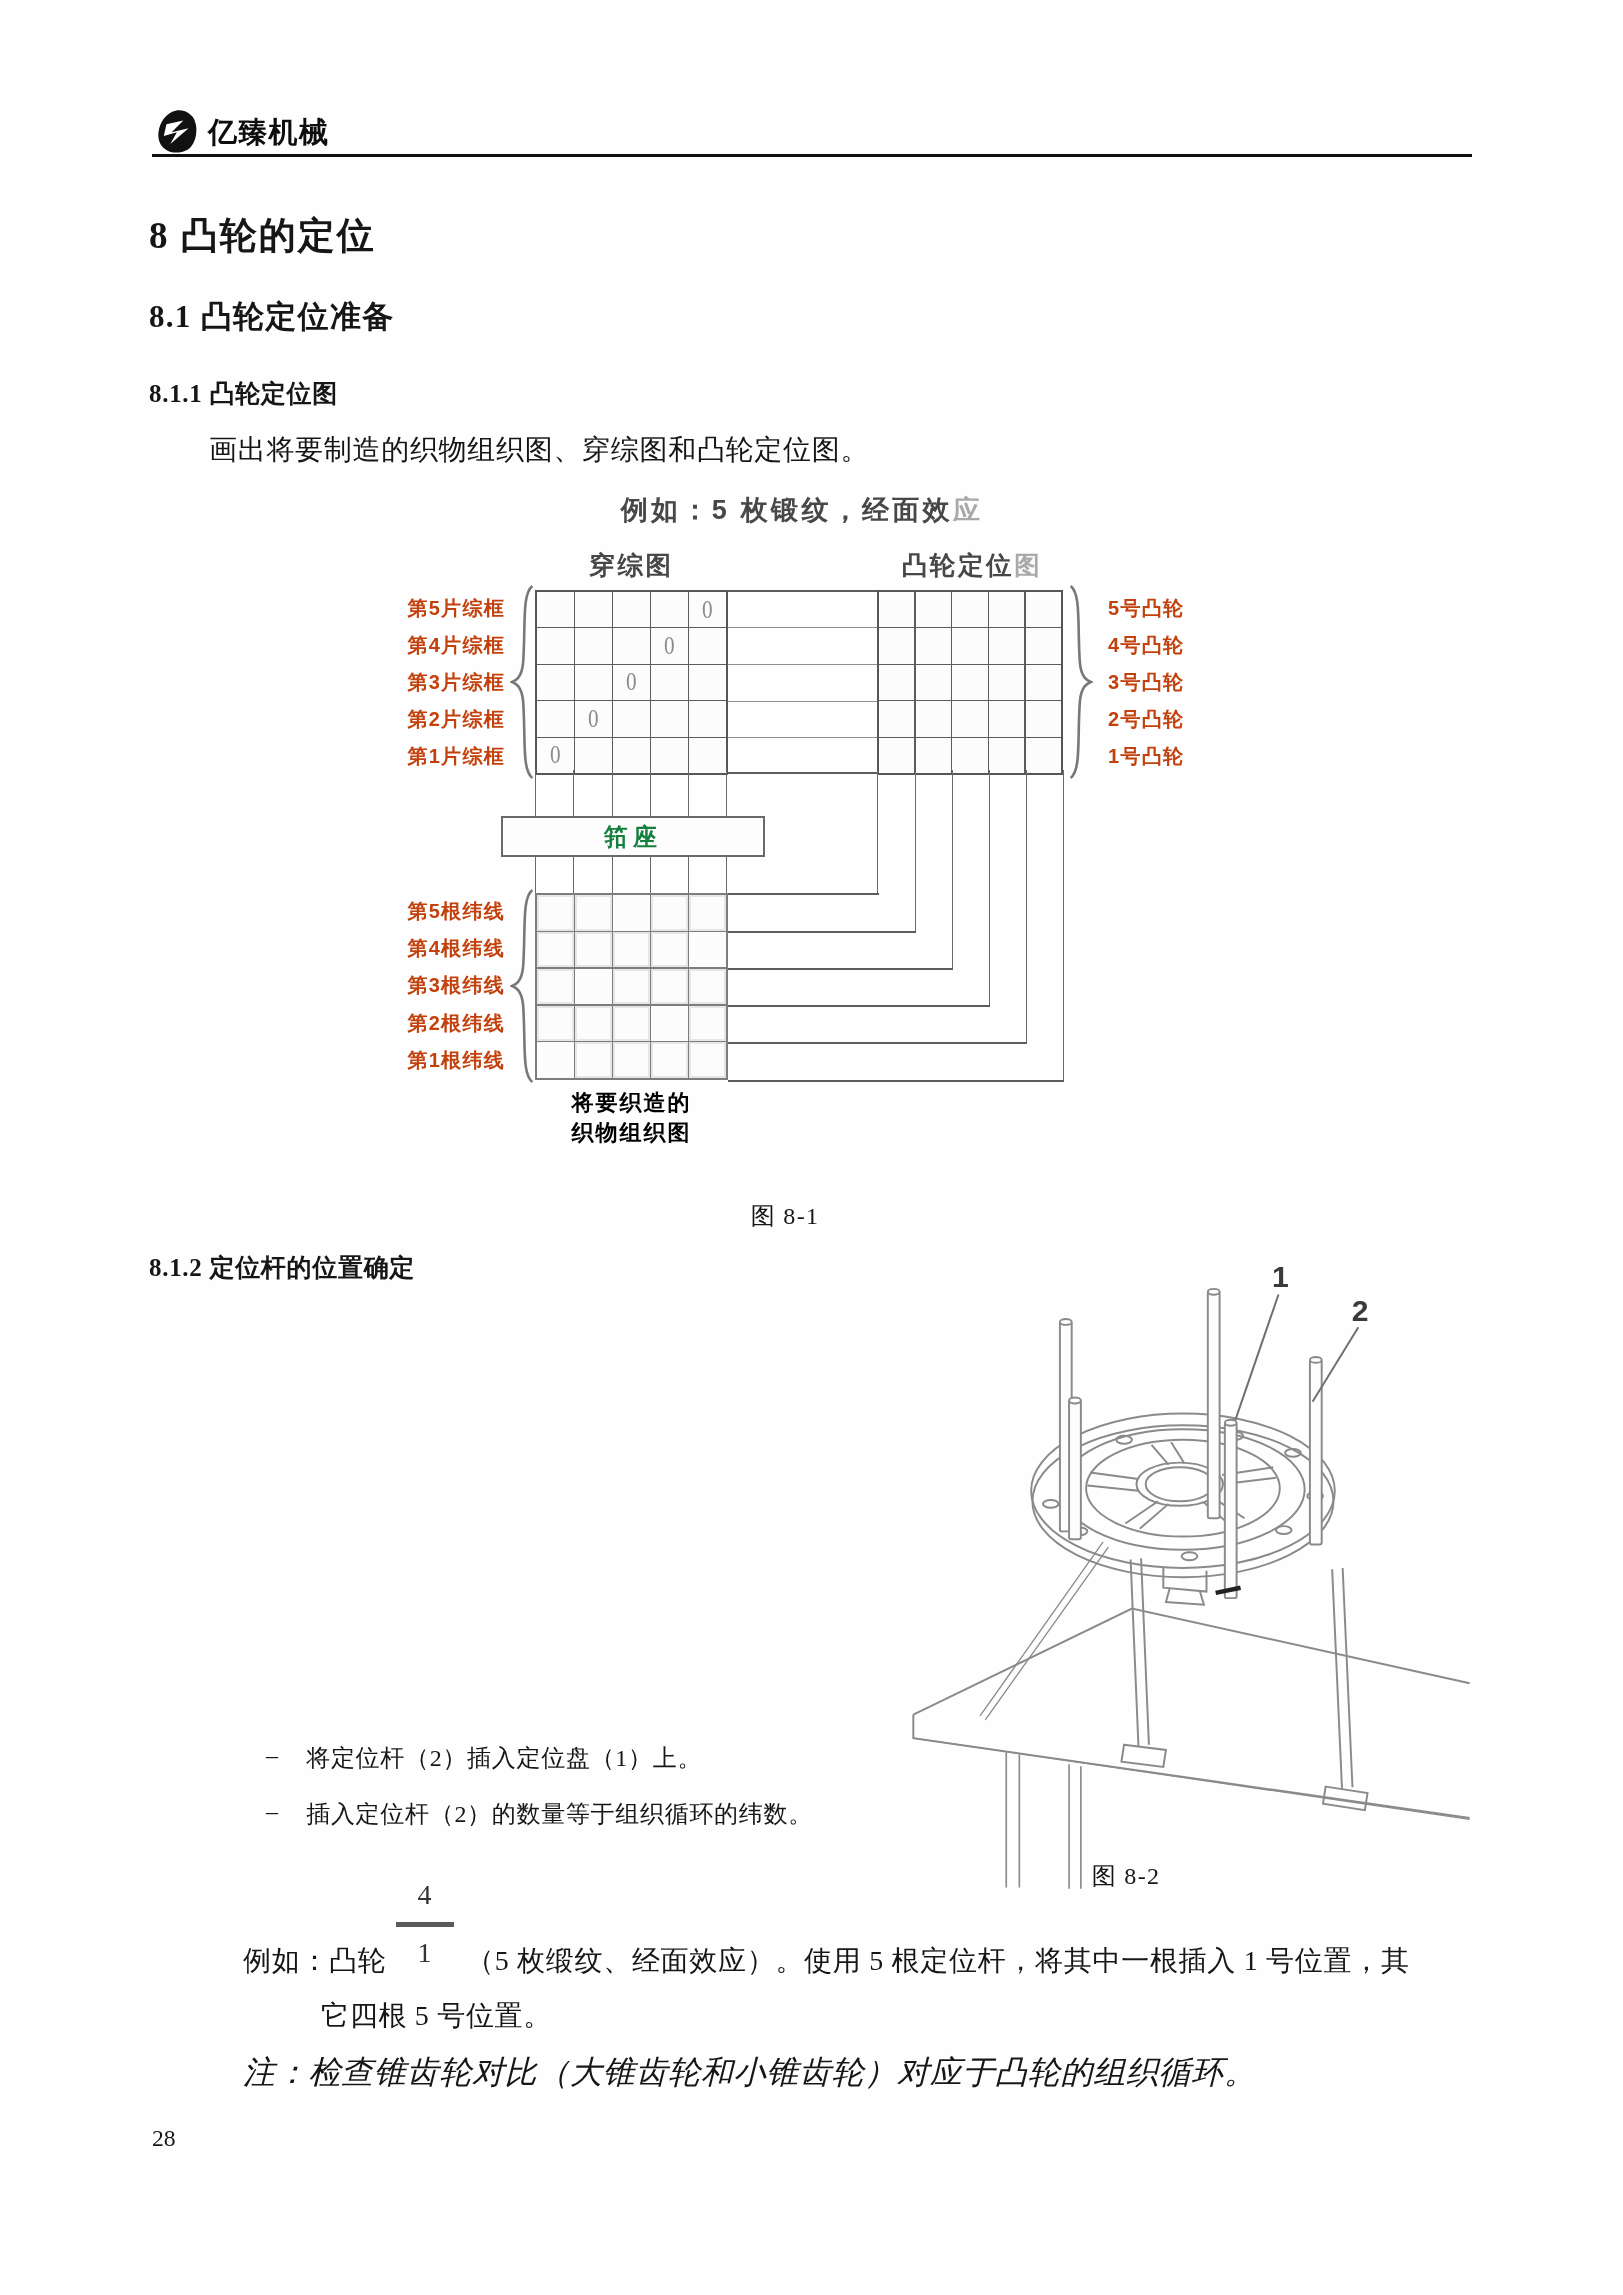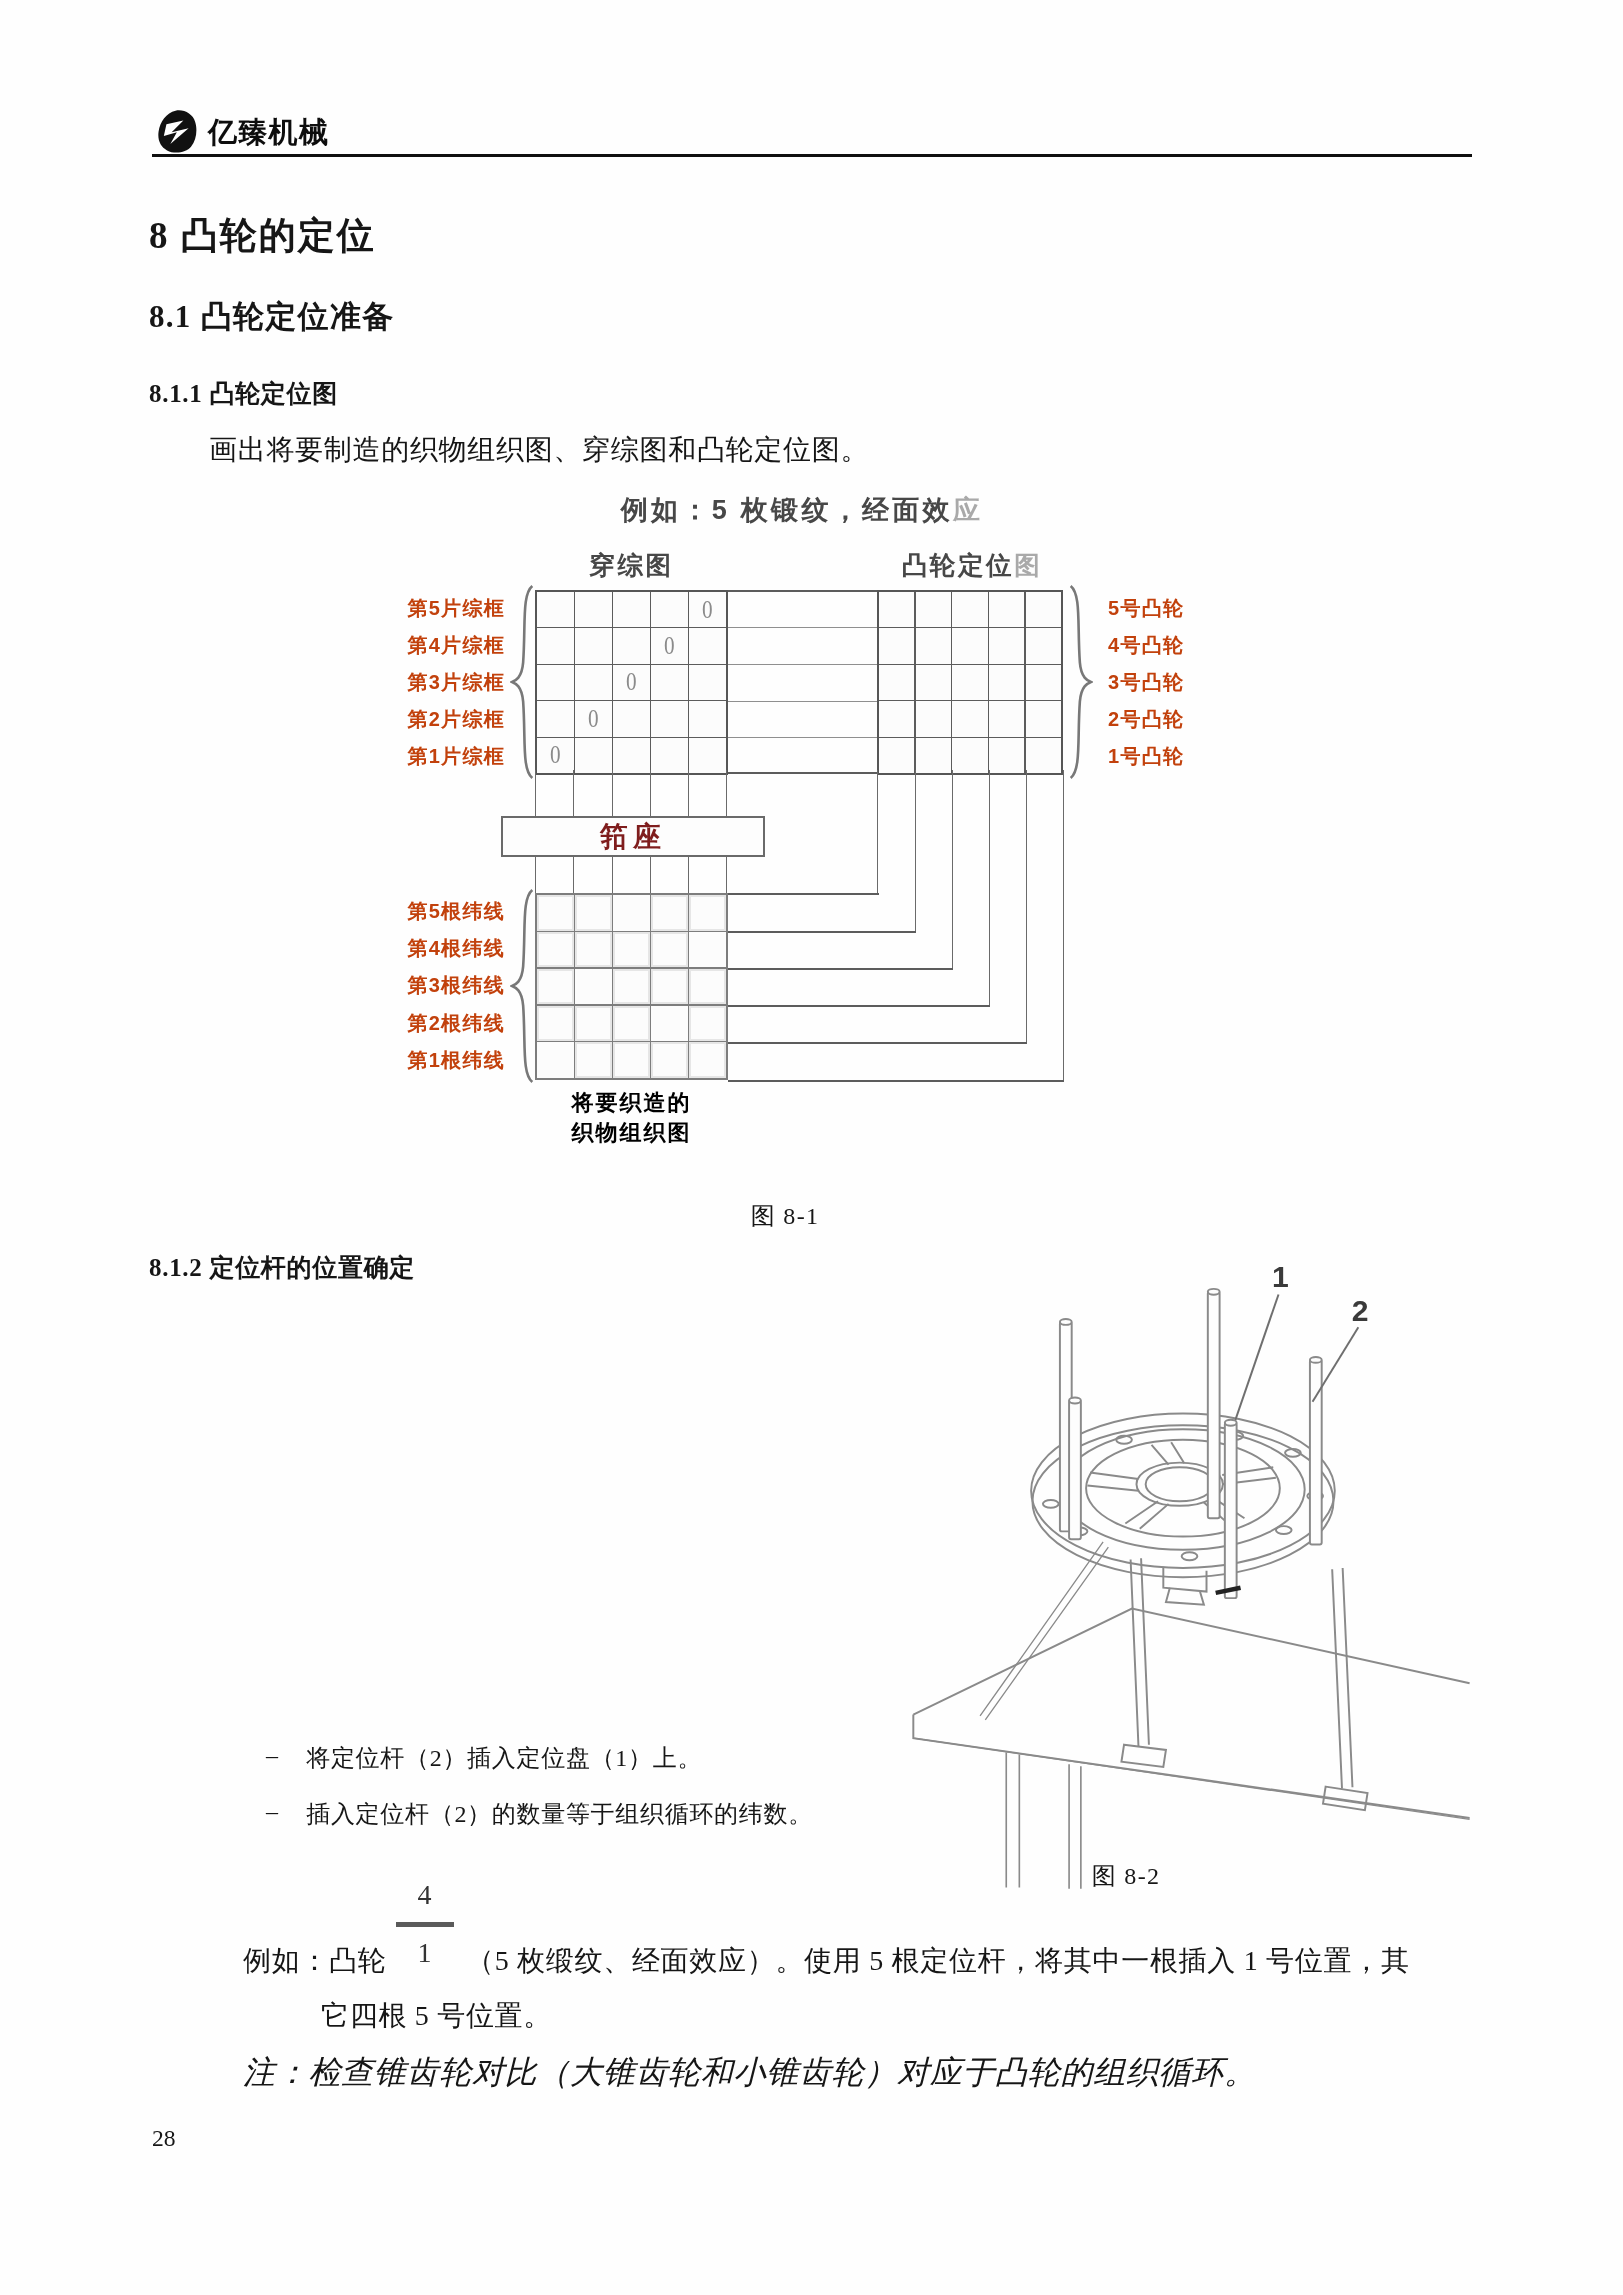--- a/index.html
+++ b/index.html
@@ -37,21 +37,21 @@
     linear-gradient(to bottom right, transparent calc(50% - 1.3px), #6a6a6a calc(50% - 1.3px), #6a6a6a calc(50% + 1.3px), transparent calc(50% + 1.3px)),
     linear-gradient(to top right, transparent calc(50% - 1.3px), #6a6a6a calc(50% - 1.3px), #6a6a6a calc(50% + 1.3px), transparent calc(50% + 1.3px));}
   .fillcell{background:#2c2c2c;border:2.6px solid #e6e6e6;box-sizing:border-box;}
   .hline{position:absolute;height:1.3px;background:#8f8f8f;}
   .hline.dark{background:#5c5c5c;height:2px;}
   .vline{position:absolute;width:1.3px;background:#6a6a6a;}
   .row-labels{position:absolute;display:grid;grid-template-rows:repeat(5,1fr);font-family:"Liberation Sans","DejaVu Sans",sans-serif;font-size:20px;color:#c2410c;font-weight:bold;}
   .row-labels div{align-self:center;letter-spacing:1.3px;}
   .labels-right div{text-align:right;}
   .reed-box{position:absolute;left:501px;top:816px;width:260px;height:37px;background:#fdfdfd;border:2.6px solid #6a6a6a;display:flex;align-items:center;justify-content:center;z-index:5;}
-  .reed-box span{font-family:"Liberation Sans",sans-serif;font-size:28px;font-weight:bold;color:#7f1d1d;letter-spacing:5.2px;}
+  .reed-box span{font-family:"Liberation Sans",sans-serif;font-size:24px;font-weight:bold;color:#15803d;letter-spacing:5.2px;}
   .weave-caption{position:absolute;left:535px;top:1088px;width:193px;text-align:center;font-family:"Liberation Sans",sans-serif;font-size:22px;font-weight:bold;color:#000000;line-height:30px;letter-spacing:2px;}
   
   .bullet{position:absolute;display:flex;gap:27.5px;font-size:24px;letter-spacing:0.7px;}
   
   .fraction{position:absolute;left:393px;top:1879px;width:63px;text-align:center;font-size:28px;color:#333;}
   .fraction .bar{width:58px;height:5.9px;background:#5a5a5a;margin:10.5px auto 9.2px auto;}
   svg text{font-family:"Liberation Sans","DejaVu Sans",sans-serif;}
 </style>
 </head>
 <body>

